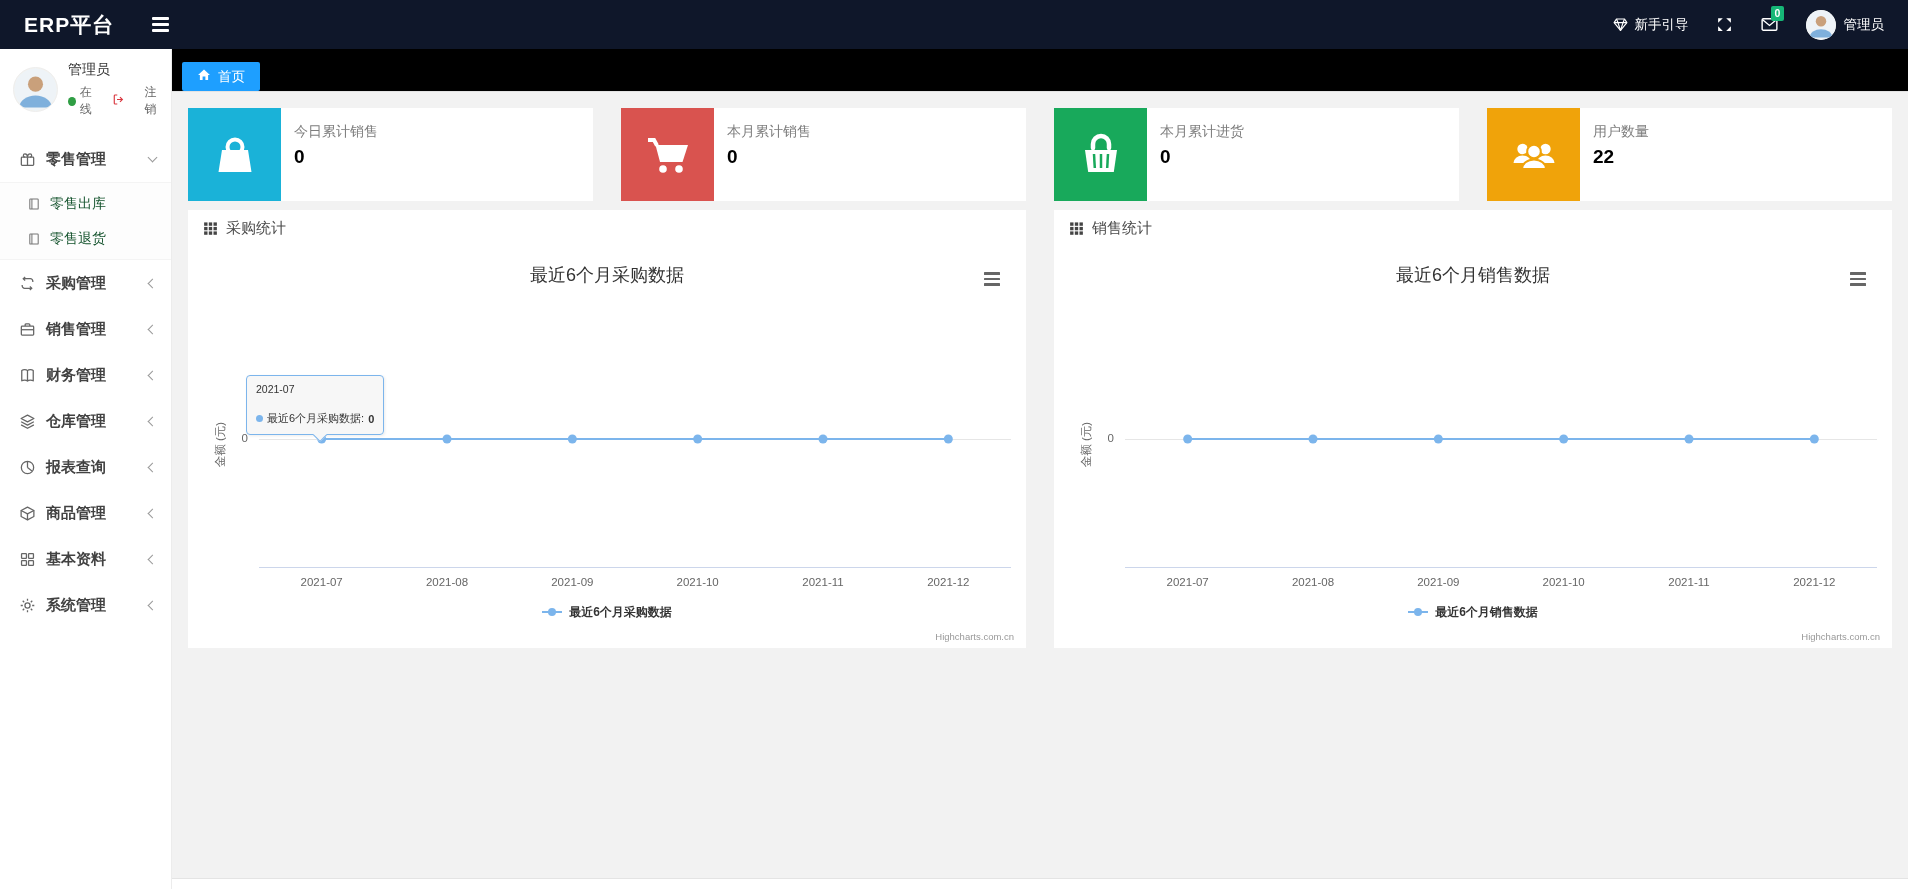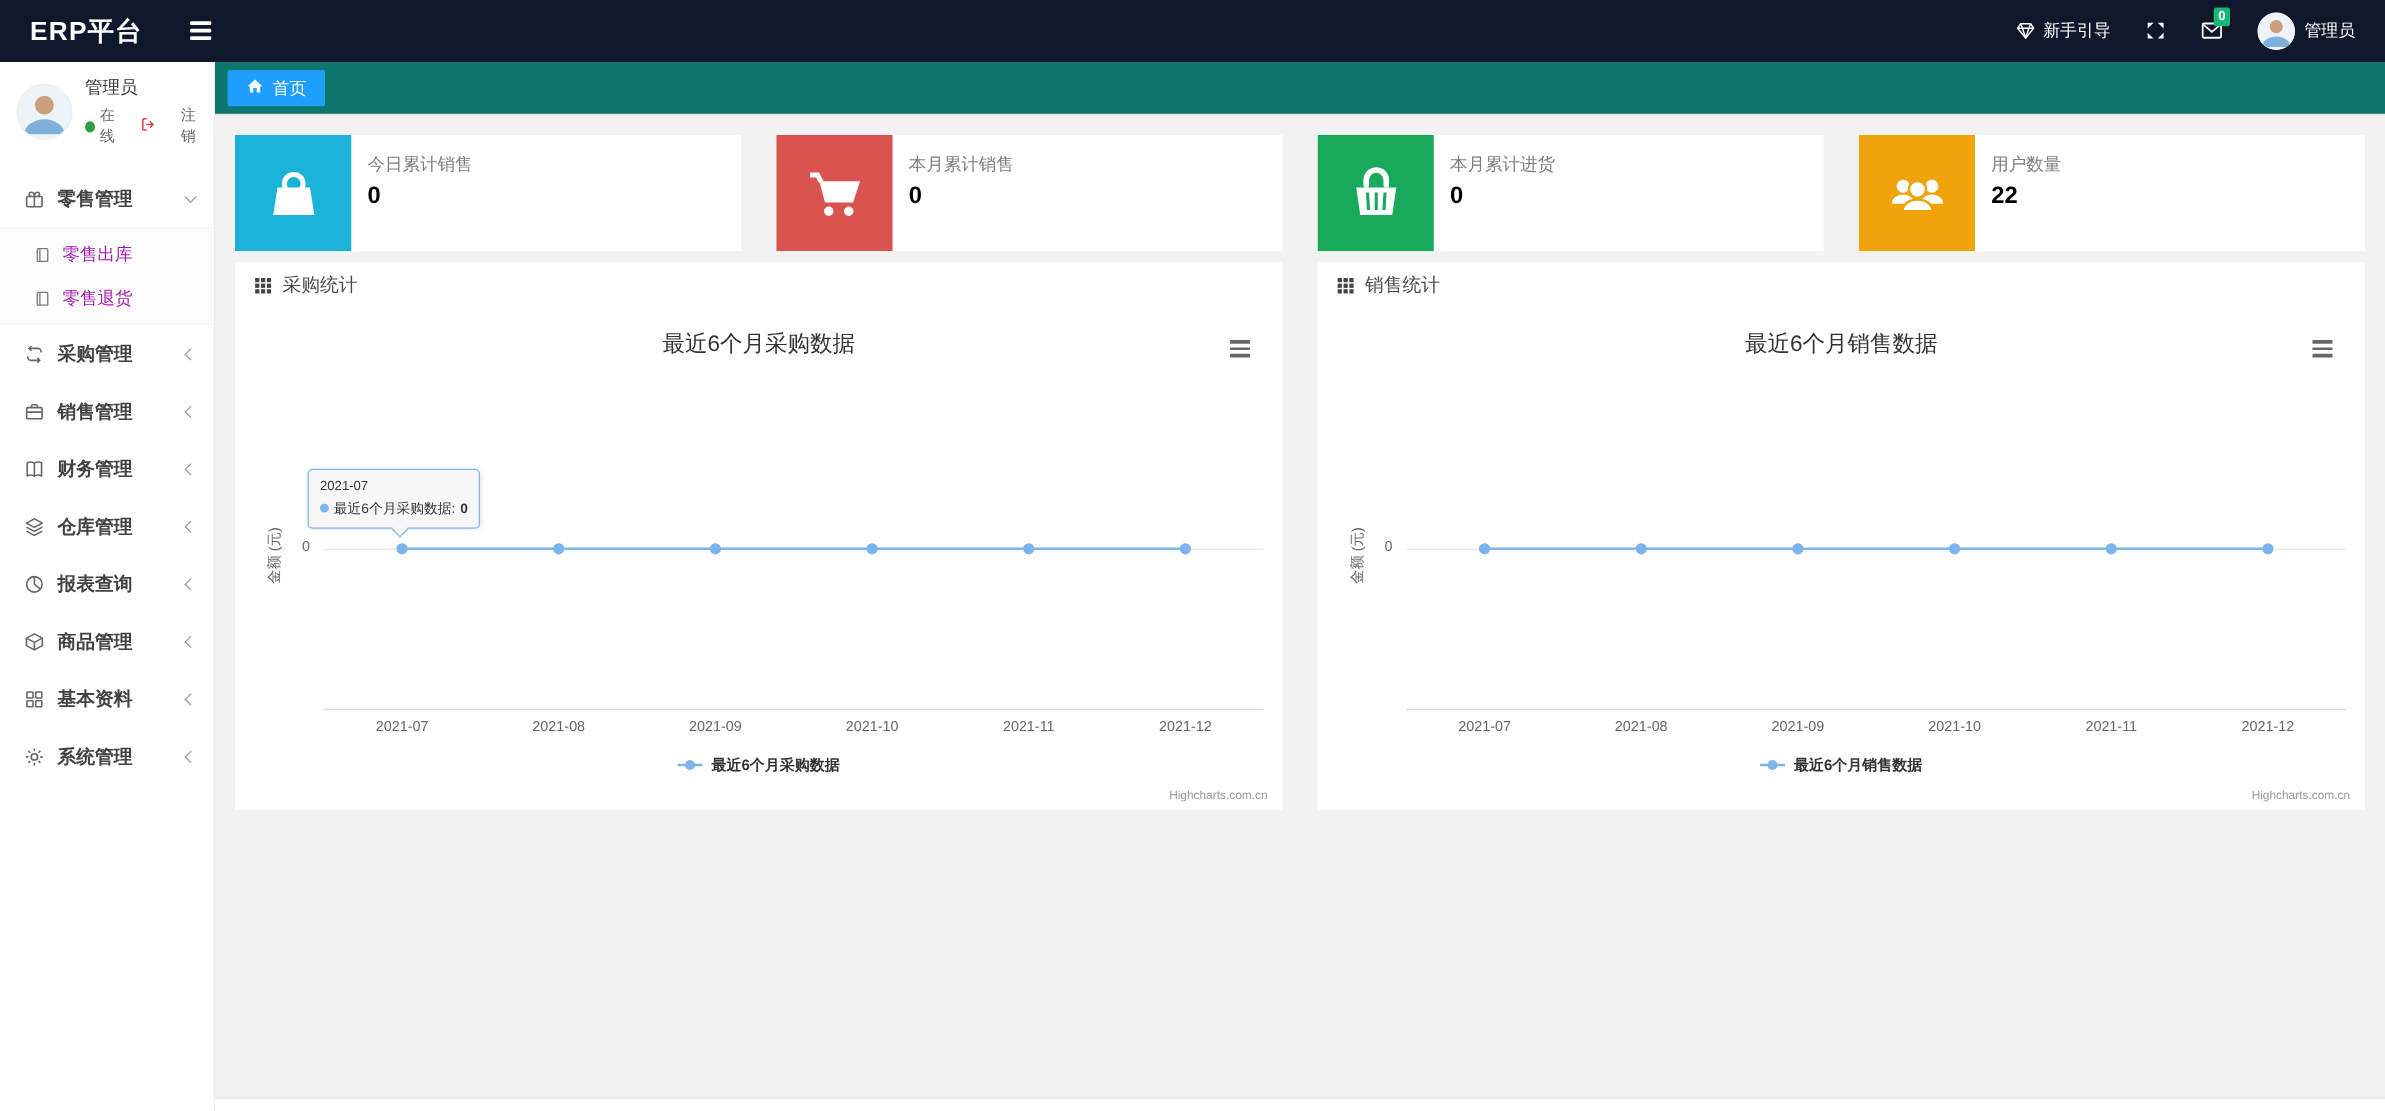--- a/index.html
+++ b/index.html
@@ -37,27 +37,27 @@
   .menu{margin-top:8px}
   .menu-item{height:46px;display:flex;align-items:center;padding:0 15px 0 19px;
     color:#424242;font-size:15px;cursor:pointer}
   .micon{width:17px;height:17px;color:#666;margin-right:10px;flex:none}
   .micon svg{width:100%;height:100%;display:block}
   .mlabel{flex:1;font-weight:600}
   .chev{width:7px;height:7px;border-right:1.4px solid #999;border-bottom:1.4px solid #999;flex:none}
   .chev.down{transform:rotate(45deg);margin-top:-3px}
   .chev.left{transform:rotate(135deg)}
   .submenu{border-top:1px solid #f4f4f4;border-bottom:1px solid #f4f4f4;padding:3px 0;background:#fdfdfd}
-  .sub-item{height:35px;display:flex;align-items:center;padding-left:27px;font-size:14px;color:#a21caf;cursor:pointer}
+  .sub-item{height:35px;display:flex;align-items:center;padding-left:27px;font-size:14px;color:#14532d;cursor:pointer}
   .sub-item .micon{width:14px;height:14px;margin-right:9px;color:#777}
 
   
   .main{position:absolute;top:49px;left:172px;right:0;bottom:0;background:#f2f2f2;overflow:hidden}
-  .tabstrip{height:43px;background:#0f766e;border-bottom:1px solid #e3e3e3;
-    display:flex;align-items:flex-start;padding-left:10px}
+  .tabstrip{height:43px;background:#000000;border-bottom:1px solid #e3e3e3;
+    display:flex;align-items:flex-end;padding-left:10px}
   .tab{display:inline-flex;align-items:center;gap:7px;background:#1e9fff;color:#fff;
     font-size:13.5px;padding:0 15px;height:29px;border-radius:2px;margin-top:7px;cursor:pointer}
   .tab svg{width:14px;height:14px}
   .content{padding:16px 16px 0 16px}
   .cards{display:flex;gap:28px}
   .card{flex:1;height:93px;background:#fff;display:flex;overflow:hidden}
   .card-icon{width:93px;height:93px;display:flex;align-items:center;justify-content:center;flex:none}
   .card-icon svg{width:48px;height:48px}
   .card-body{padding:15px 0 0 13px}
   .card-label{font-size:14px;color:#7d7d7d}
@@ -82,21 +82,21 @@
   .xaxisline{position:absolute;left:71px;width:752px;top:320px;height:1px;background:#ccd6eb}
   .serieswrap{position:absolute;left:71px;top:0;width:752px;height:330px}
   .xlabel{position:absolute;top:329px;width:110px;text-align:center;font-size:11.5px;color:#666}
   .legend{position:absolute;top:357px;left:0;right:0;display:flex;justify-content:center;
     align-items:center;gap:7px;font-size:12px;font-weight:bold;color:#333;cursor:pointer}
   .credit{position:absolute;top:384px;right:12px;font-size:9.5px;color:#999;cursor:pointer}
   .tooltip{position:absolute;left:58px;top:128px;background:rgba(247,247,247,0.97);
     border:1px solid #7cb5ec;border-radius:4px;padding:7px 9px 8px 9px;font-size:11px;color:#333;
     box-shadow:1px 1px 3px rgba(0,0,0,0.08);white-space:nowrap;z-index:5}
   .tooltip .cat{font-size:10.5px}
-  .tooltip .trow{margin-top:4px;display:flex;align-items:center;gap:4px}
+  .tooltip .trow{margin-top:16px;display:flex;align-items:center;gap:4px}
   .tooltip .tdot{width:7px;height:7px;border-radius:50%;background:#7cb5ec}
   .tooltip .tval{font-weight:bold}
   .tooltip .arrow{position:absolute;bottom:-6px;left:68px;width:10px;height:10px;
     background:#f7f7f7;border-right:1px solid #7cb5ec;border-bottom:1px solid #7cb5ec;transform:rotate(45deg)}
   .footer{position:absolute;left:0;right:0;bottom:0;height:11px;background:#fff;border-top:1px solid #e4e4e4}
 </style>
 </head>
 <body>
 
 <header class="navbar">

